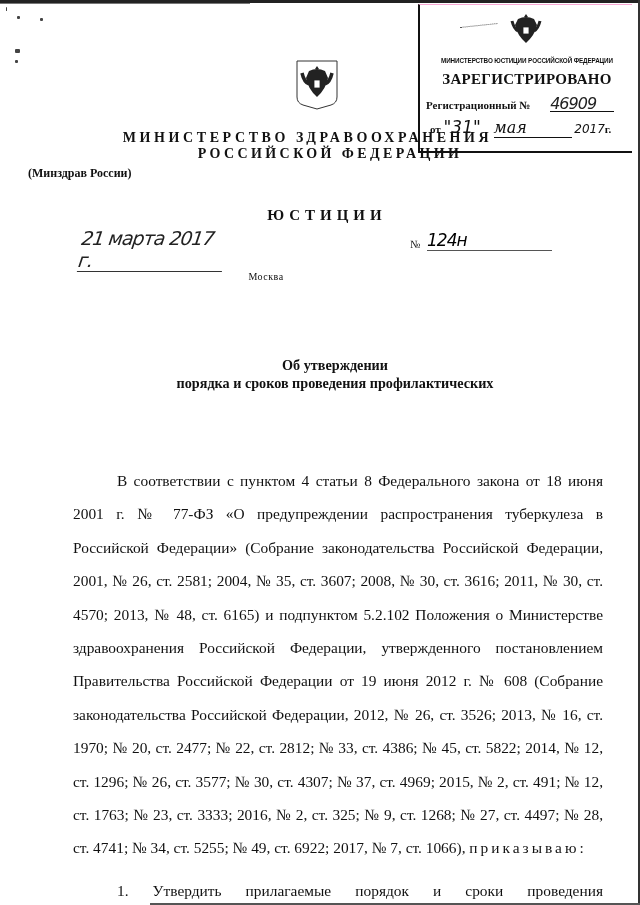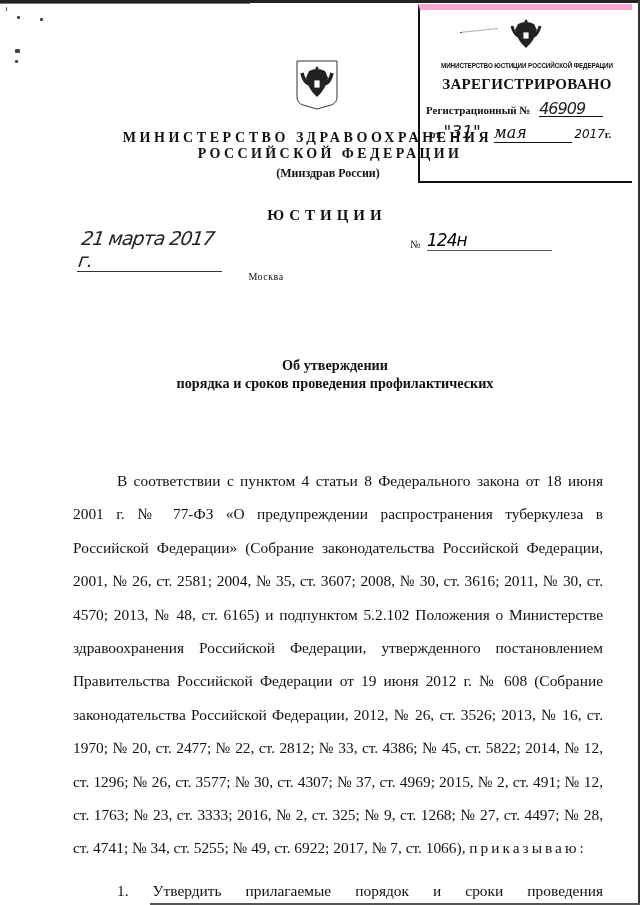--- a/index.html
+++ b/index.html
@@ -9,48 +9,48 @@
     font-family:"Liberation Serif","DejaVu Serif",serif;
   }
   .topbar { position:absolute; left:0; top:0; width:640px; height:3px; background:#222; }
   .topbar2 { position:absolute; left:0; top:3px; width:250px; height:1px; background:#777; }
   .rightedge { position:absolute; right:0; top:0; width:2px; height:905px; background:#333; }
   .bottomedge { position:absolute; left:150px; bottom:0; width:490px; height:2px; background:#555; }
   .speck { position:absolute; width:3px; height:3px; background:#444; border-radius:1px; }
 
   
   .stamp {
-    position:absolute; left:418px; top:4px; width:214px; height:179px;
-    border-left:2px solid #111; border-bottom:2px solid #111; border-top:6px solid #f9a8d4;
+    position:absolute; left:418px; top:4px; width:214px; height:149px;
+    border-left:2px solid #111; border-bottom:2px solid #111; border-top:1px solid #f9a8d4;
     box-sizing:border-box;
   }
   .stamp-emblem { position:absolute; left:88px; top:6px; width:36px; height:40px; }
   .stamp-sig { position:absolute; left:40px; top:20px; width:38px; height:10px;
     border-top:1px dotted #555; transform:rotate(-6deg); }
   .stamp-ministry { position:absolute; left:0; top:52px; width:214px; text-align:center;
     font-family:"Liberation Sans",sans-serif; font-size:6.3px; font-weight:bold; letter-spacing:-0.1px; }
   .stamp-registered { position:absolute; left:0; top:66px; width:214px; text-align:center;
     font-size:15px; font-weight:bold; letter-spacing:0.3px; }
   .stamp-reg-row { position:absolute; left:6px; top:92px; font-size:11px; font-weight:bold; white-space:nowrap; }
   .stamp-reg-num { display:inline-block; min-width:64px; border-bottom:1px solid #111;
     font-family:"DejaVu Sans",sans-serif; font-style:italic; font-weight:normal; font-size:16px;
-    letter-spacing:-1px; color:#222; margin-left:6px; line-height:14px; }
+    letter-spacing:-1px; color:#222; margin-left:17px; line-height:14px; }
   .stamp-date-row { position:absolute; left:10px; top:112px; font-size:11px; font-weight:bold; white-space:nowrap; }
   .stamp-day { font-family:"DejaVu Sans",sans-serif; font-style:italic; font-weight:normal; font-size:17px; }
   .stamp-month { display:inline-block; min-width:78px; border-bottom:1px solid #111;
     font-family:"DejaVu Serif",serif; font-style:italic; font-weight:normal; font-size:16px; margin-left:10px; }
 
   
   .emblem { position:absolute; left:296px; top:60px; width:42px; height:50px; }
   .ministry1 { position:absolute; left:0; top:130px; width:595px; text-align:center;
     font-size:14px; font-weight:bold; letter-spacing:3.6px; padding-left:20px; box-sizing:border-box; }
   .ministry2 { position:absolute; left:0; top:146px; width:640px; text-align:center;
     font-size:14px; font-weight:bold; letter-spacing:3.4px; padding-left:20px; box-sizing:border-box; }
-  .ministry-short { position:absolute; left:0; top:166px; width:640px; text-align:center;
-    font-size:12px; font-weight:bold; padding-left:16px; box-sizing:border-box; }
+  .ministry-short { position:absolute; left:0; top:166px; width:640px; 
+    font-size:12px; font-weight:bold; padding-left:28px; box-sizing:border-box; }
   .order-title { position:absolute; left:0; top:207px; width:640px; text-align:center;
     font-size:15px; font-weight:bold; letter-spacing:5px; padding-left:14px; box-sizing:border-box; }
   .order-date { position:absolute; left:80px; top:227px; width:145px;
     border-bottom:1px solid #333; font-family:"DejaVu Sans",sans-serif; font-style:italic;
     font-size:19px; color:#222; letter-spacing:-1px; transform:skewX(-8deg); }
   .order-num-label { position:absolute; left:410px; top:238px; font-size:11px; }
   .order-num { position:absolute; left:427px; top:230px; width:125px; border-bottom:1px solid #555;
     font-family:"DejaVu Sans",sans-serif; font-style:italic; font-size:17px; color:#000000; letter-spacing:-1px; }
   .city { position:absolute; left:0; top:271px; width:512px; text-align:center; font-size:10px;
     letter-spacing:0.5px; padding-left:20px; box-sizing:border-box; }

